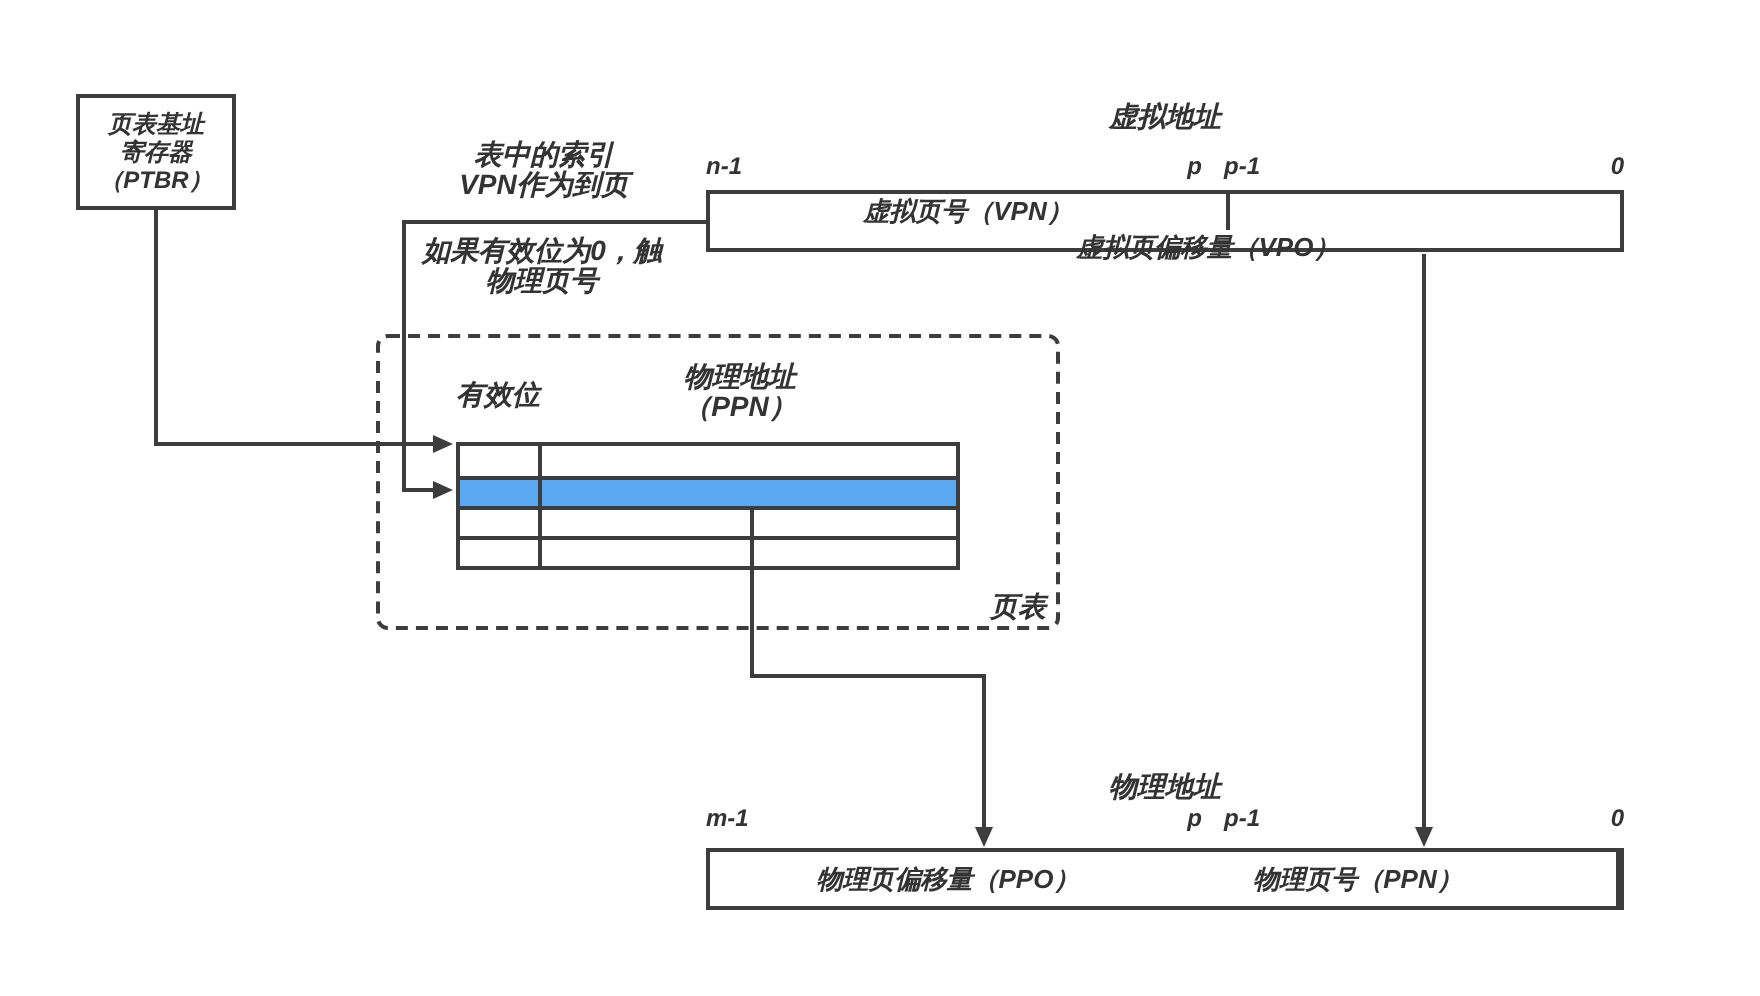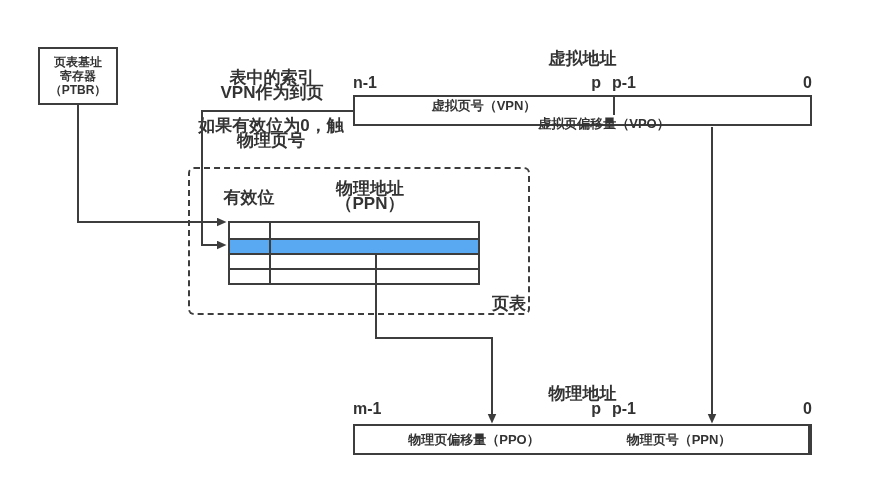--- a/index.html
+++ b/index.html
@@ -10,24 +10,25 @@
   }
   html,body{margin:0;padding:0;}
   .canvas{
     position:relative;
     width:880px;height:498px;
     background:var(--background);
     font-family:"Liberation Sans","DejaVu Sans",sans-serif;
     font-weight:700;
     color:var(--text);
     overflow:hidden;
+    font-style:italic;
   }
   .abs{position:absolute;box-sizing:border-box;}
-  .txt{font-size:17px;line-height:15px;white-space:nowrap;}
-  .bit{font-size:16px;line-height:14px;white-space:nowrap;}
+  .txt{font-size:14px;line-height:15px;white-space:nowrap;}
+  .bit{font-size:12px;line-height:14px;white-space:nowrap;}
   .center{text-align:center;}
   .right{text-align:right;}
 
   .ptbr-box{
     left:38px;top:47px;width:80px;height:58px;
     border:2px solid var(--line);
     display:flex;flex-direction:column;justify-content:center;align-items:center;
     font-size:12px;line-height:14px;
   }
 

